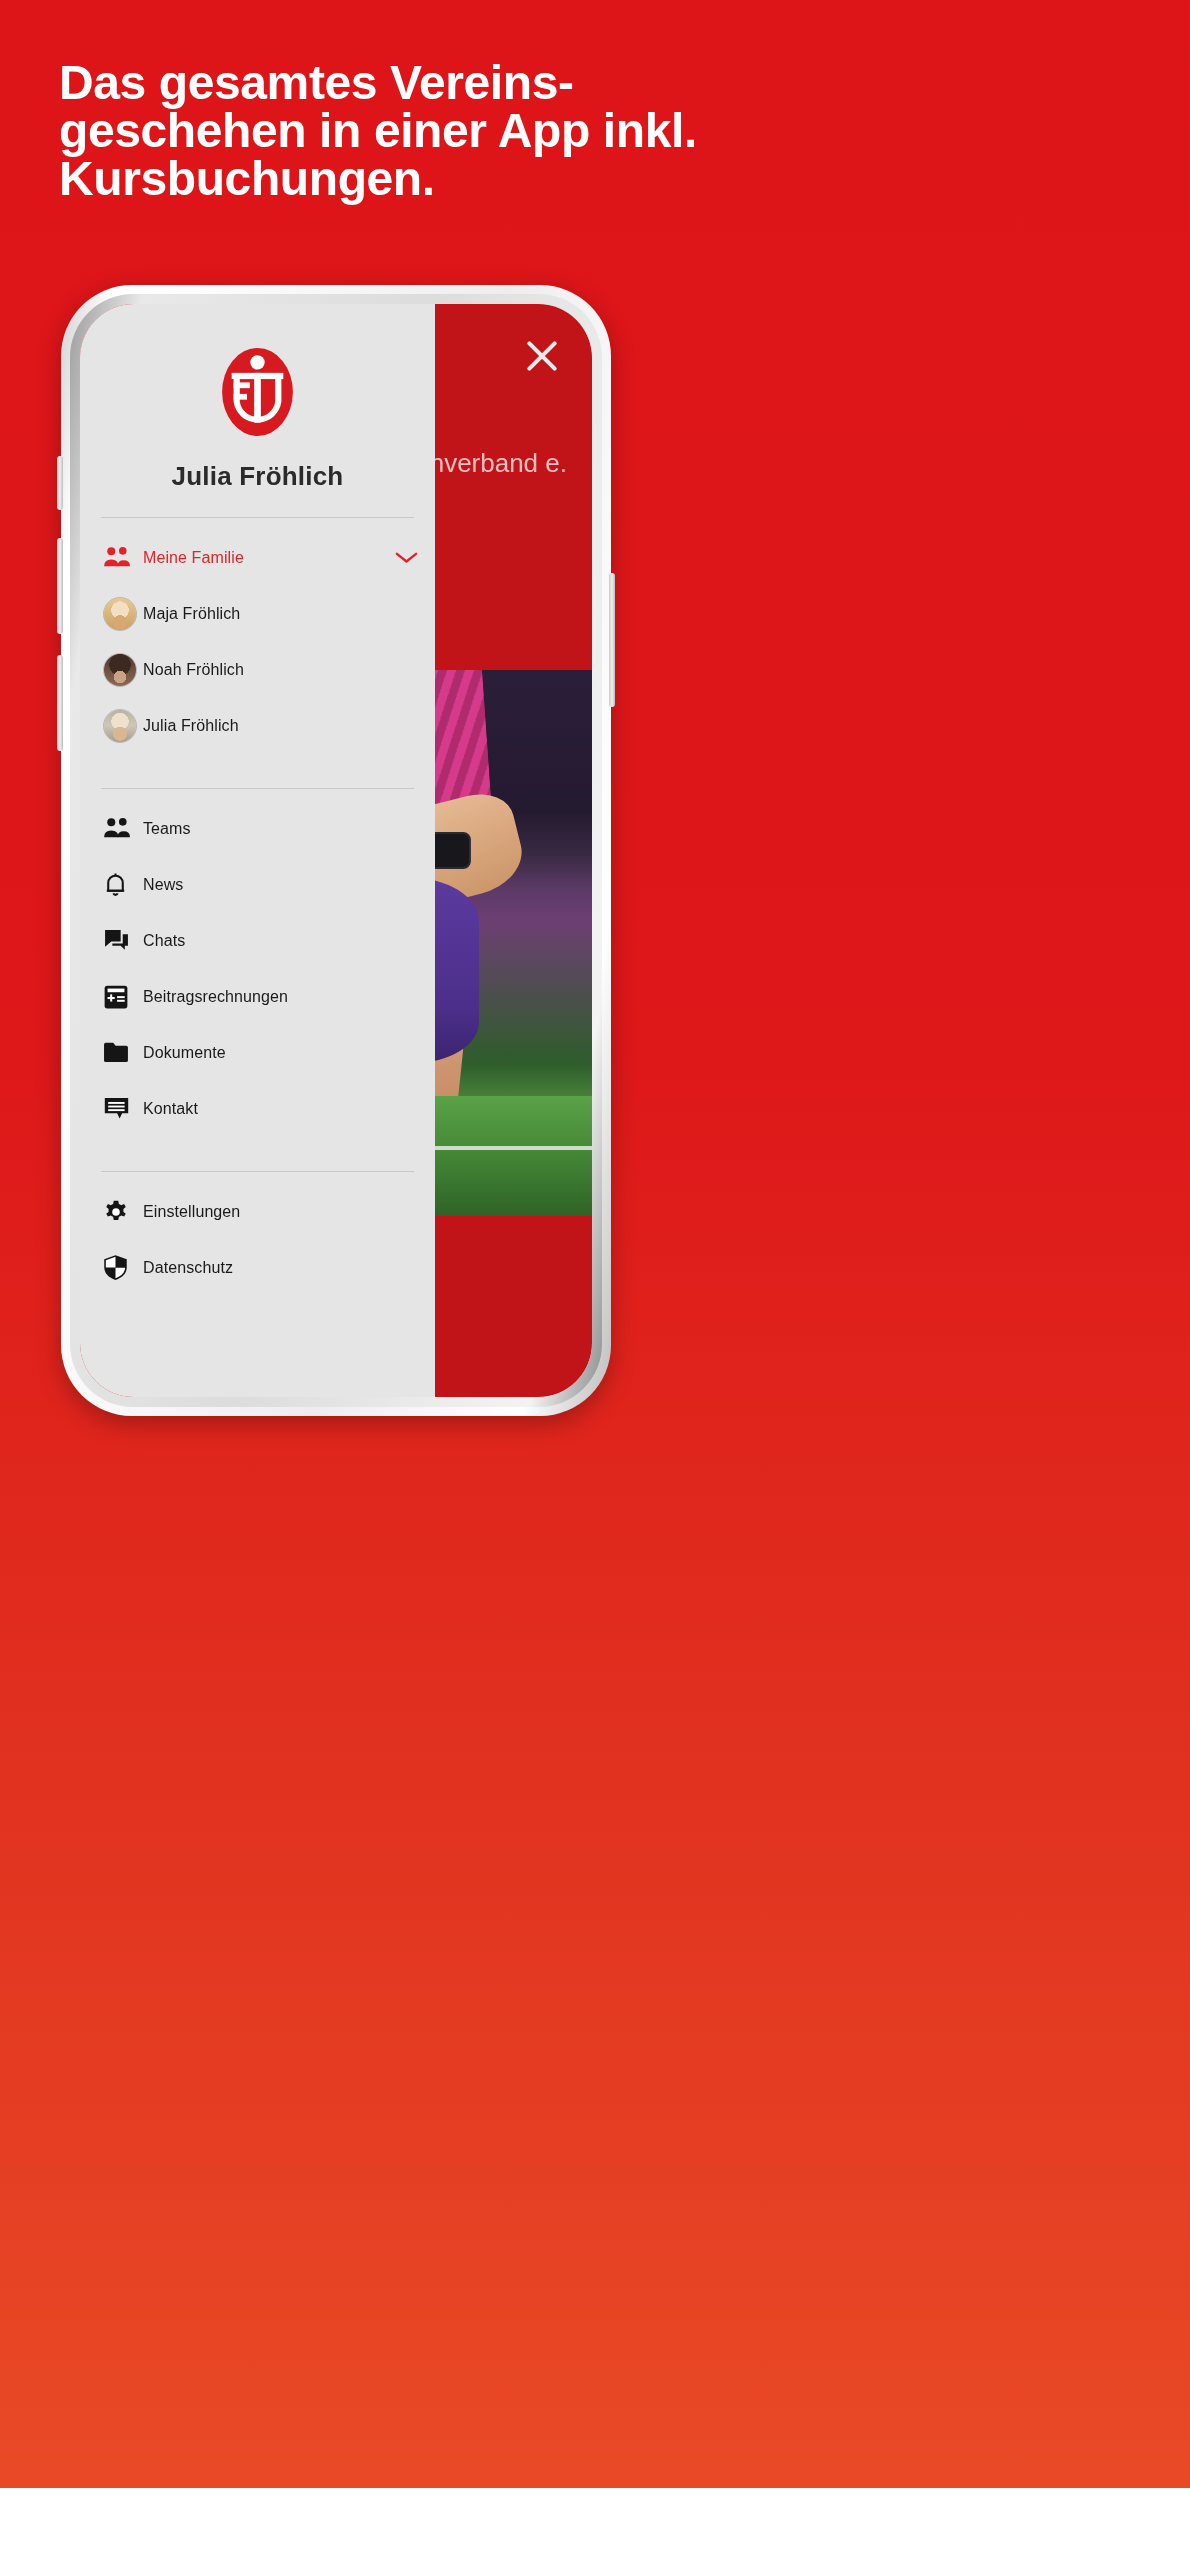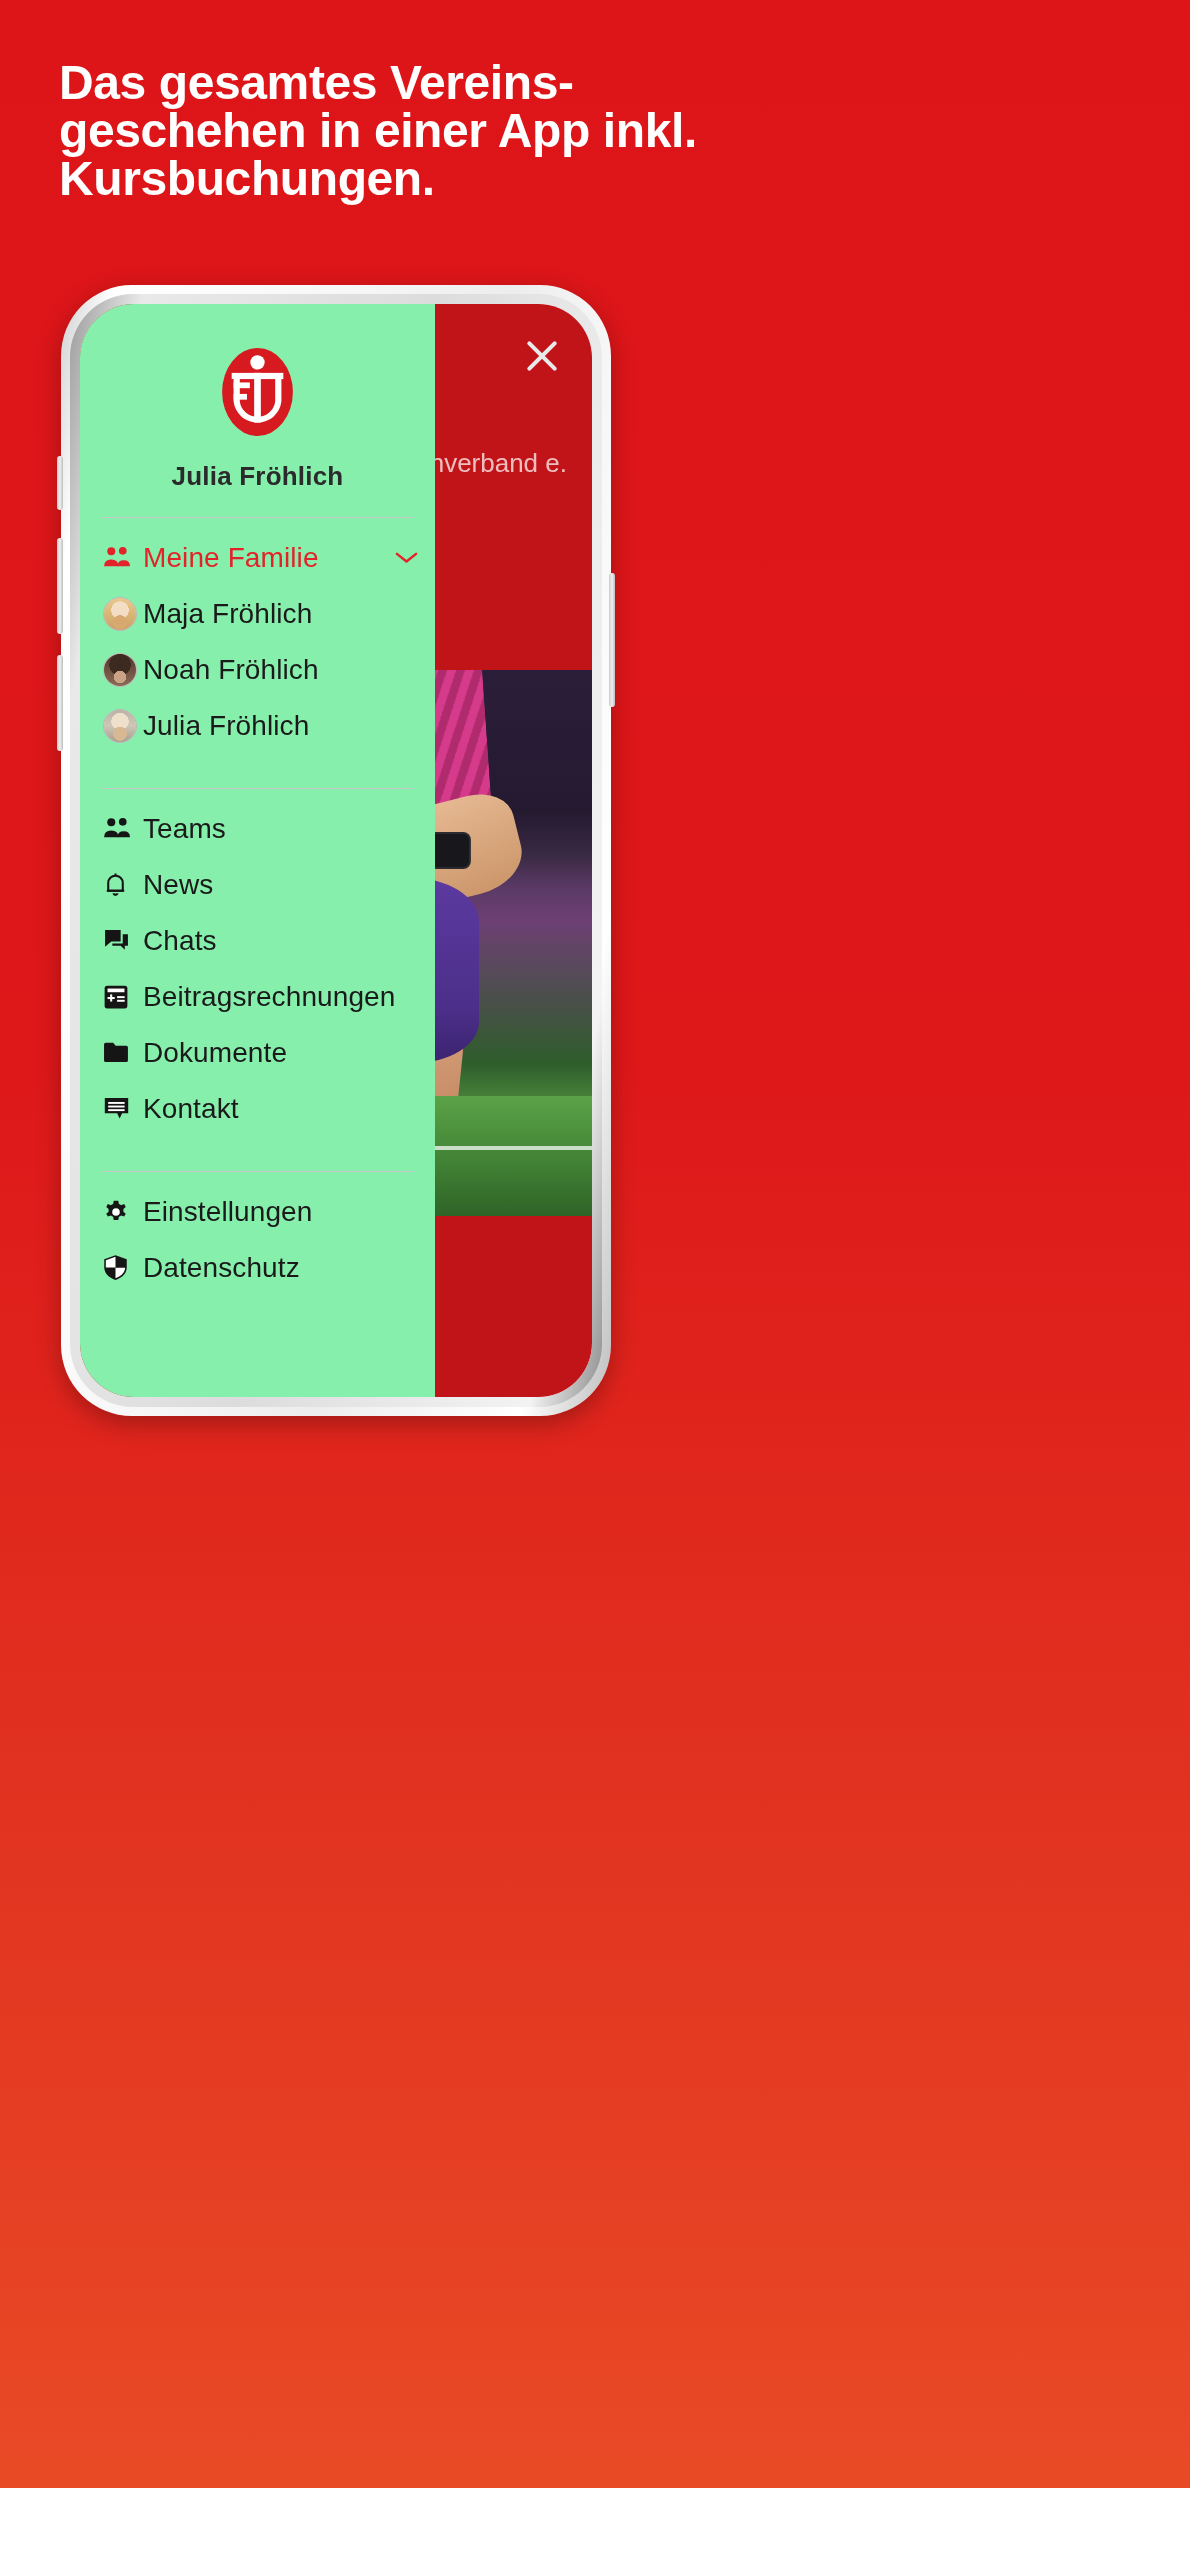--- a/index.html
+++ b/index.html
@@ -108,21 +108,21 @@
   .app-photo-fill { position: absolute; inset: 0; }
   .app-footer-red {
     position: absolute; left: 0; right: 0; top: 912px; bottom: 0;
     background: #C11418;
   }
 
   
   .drawer {
     position: absolute; left: 0; top: 0; bottom: 0;
     width: 355px;
-    background: #86efac;
+    background: #e5e5e5;
     padding: 0 0 0 0;
     z-index: 5;
     text-align: right;
   }
   .drawer-head {
     padding-top: 44px;
     display: flex; flex-direction: column; align-items: center;
   }
   .ftv-logo { width: 71px; height: 88px; display: block; }
   .drawer-user {
@@ -141,21 +141,21 @@
     height: 56px;
     padding-left: 23px; padding-right: 17px;
   }
   .menu-ico {
     width: 40px; min-width: 40px;
     display: flex; align-items: center; justify-content: flex-start;
     color: #151515;
   }
   .menu-ico svg { display: block; }
   .menu-label {
-    font-size: 28px; color: #1a1a1a; letter-spacing: 0.1px;
+    font-size: 16px; color: #1a1a1a; letter-spacing: 0.1px;
     white-space: nowrap;
   }
   .menu-row.accent .menu-label { color: #E2232A; font-weight: normal; }
   .menu-row.accent .menu-ico { color: #E2232A; }
   .chev {
     margin-left: auto; display: flex; align-items: center;
   }
   .chev svg { display: block; }
   .menu-row.accent .chev { color: #E2232A; }
   .chev.dark { color: #2b2b2b; }

